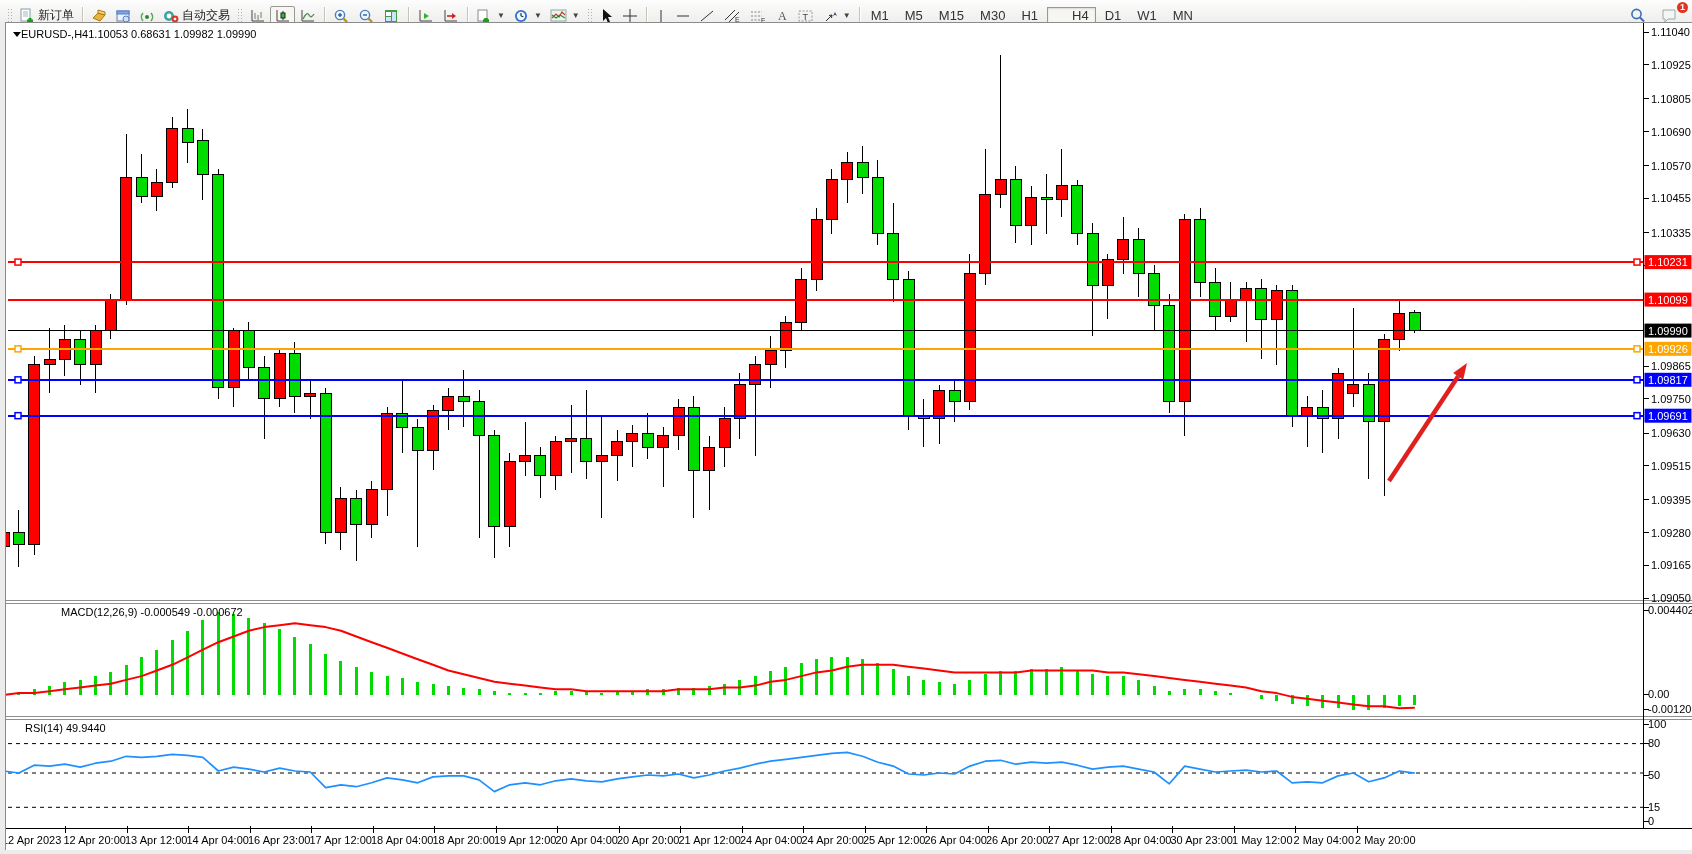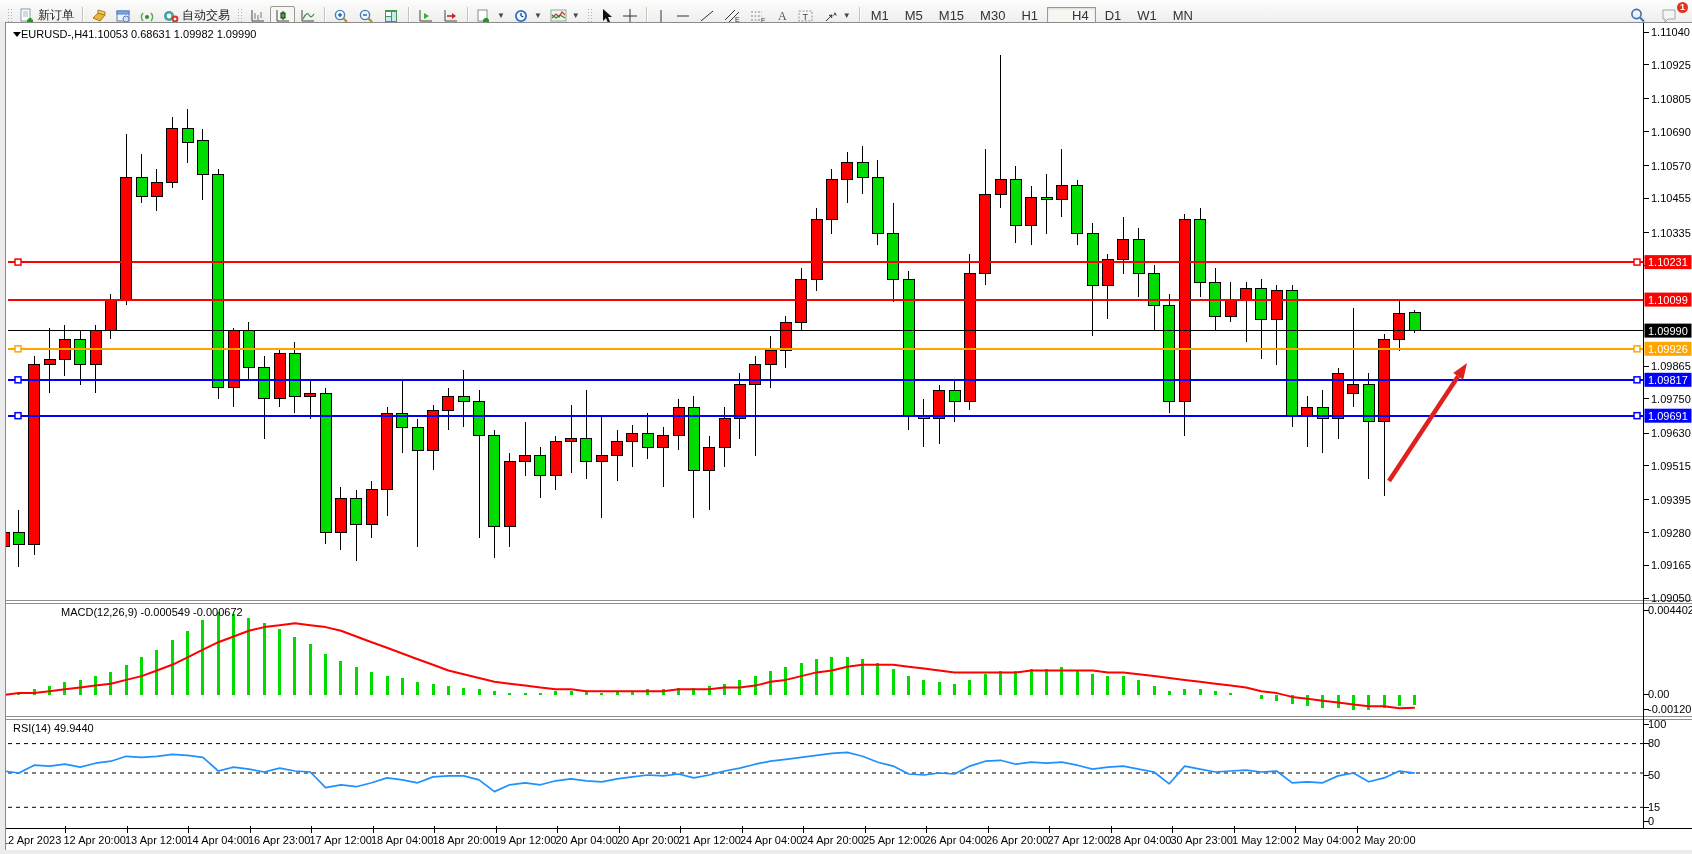--- a/index.html
+++ b/index.html
@@ -970,13 +970,13 @@
   </svg>
 <div class="left-strip"></div>
 <div class="bottom-strip"></div>
 
 <div class="overlay-label symbol-line" style="position:absolute;">
   <span class="sym-caret"></span>
   <span>EURUSD-,H4</span>
   <span>1.10053 0.68631 1.09982 1.09990</span>
 </div>
 <div class="overlay-label macd-label" style="position:absolute;">MACD(12,26,9) -0.000549 -0.000672</div>
-<div class="overlay-label rsi-label" style="position:absolute;">RSI(14) 49.9440</div>
+<div class="overlay-label rsi-label" style="position:absolute;margin-left:12px;">RSI(14) 49.9440</div>
 
 </body></html>

